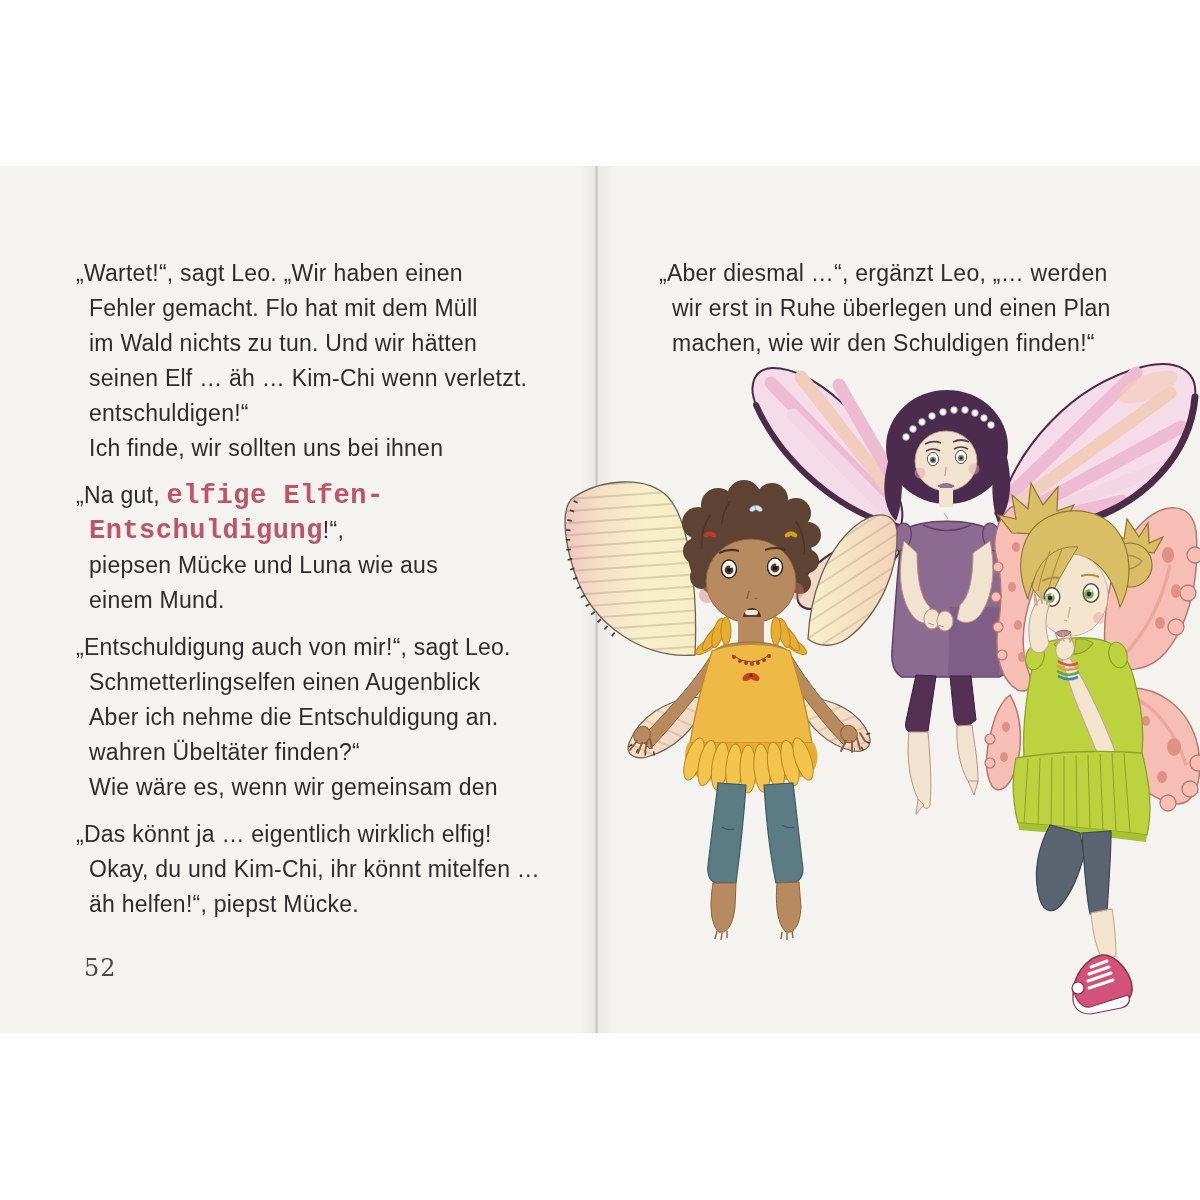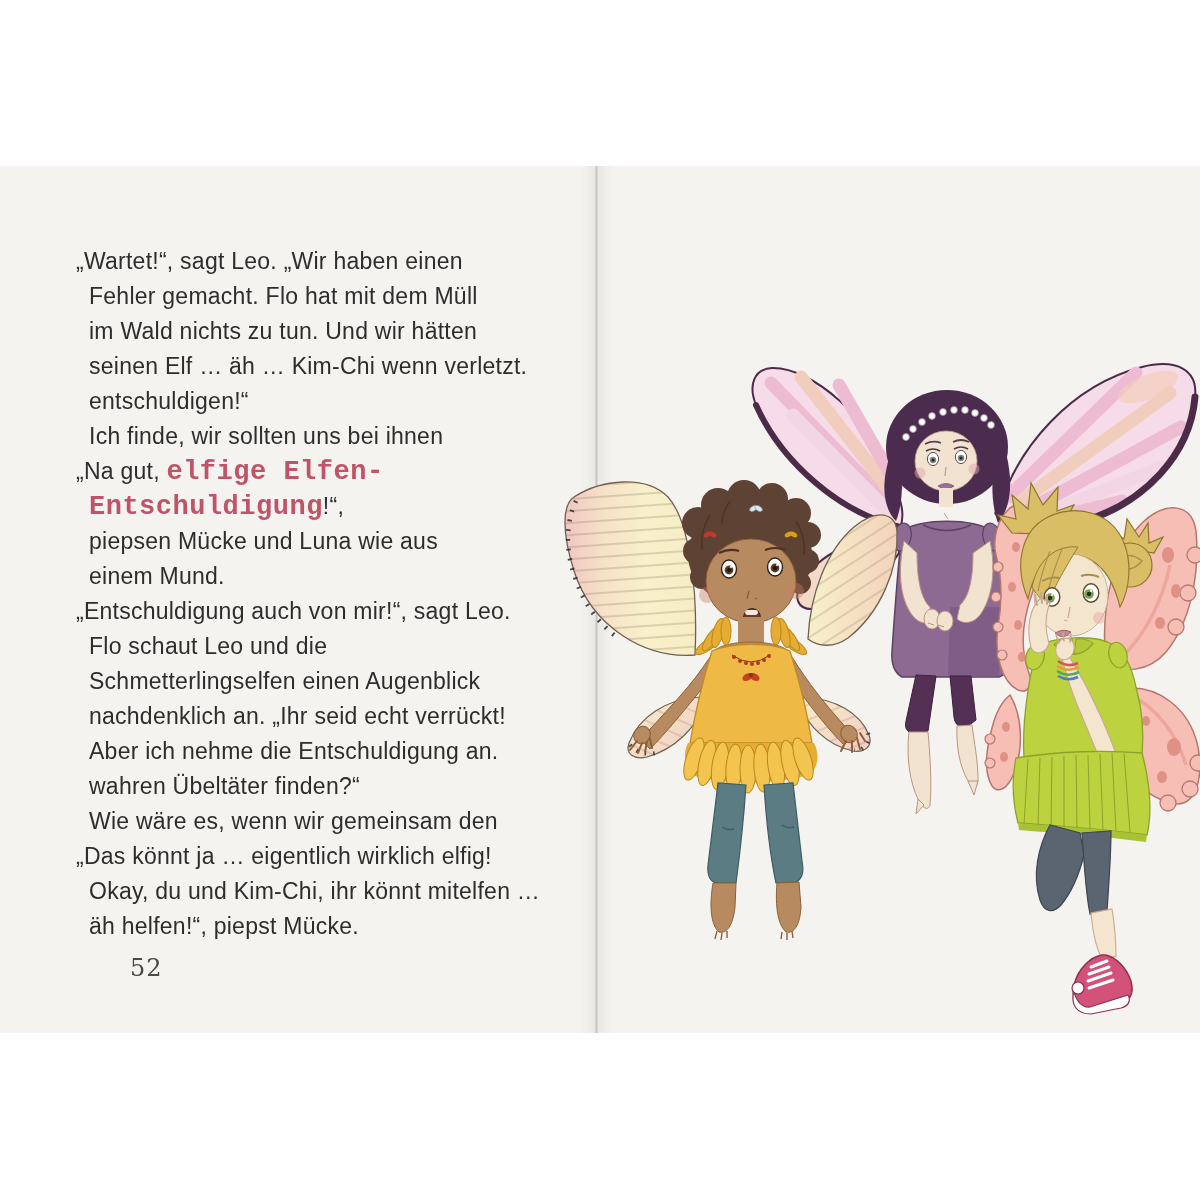--- a/index.html
+++ b/index.html
@@ -19,28 +19,28 @@
   .gutter-shade{
     position:absolute;left:580px;top:0;width:34px;height:867px;
     background:linear-gradient(90deg, rgba(0,0,0,0) 0%, rgba(0,0,0,0.045) 45%, rgba(0,0,0,0.045) 55%, rgba(0,0,0,0) 100%);
   }
   .textblock{
     position:absolute;color:#2d2d2d;font-size:23px;letter-spacing:0.25px;
   }
   #left-text{left:76px;top:78px;}
   #right-text{left:659px;top:78px;}
   .line{height:35px;line-height:35px;white-space:nowrap;padding-left:13px;}
-  .line.hang{padding-left:0;}
+  .line.hang{padding-left:0;margin-top:12px;}
   .accent{
     font-family:Liberation Mono, monospace;font-weight:bold;font-size:27px;
     color:#bf5468;letter-spacing:0.5px;
   }
   .pagenum{
     position:absolute;left:84px;top:788px;
-    font-family:"DejaVu Serif", serif;font-size:24px;color:#4a4a4a;letter-spacing:1px;margin-left:46px;
+    font-family:"DejaVu Serif", serif;font-size:24px;color:#4a4a4a;letter-spacing:1px;
   }
   .illustration{
     position:absolute;left:550px;top:189px;width:650px;height:680px;
   }
 </style>
 </head>
 <body>
 
 <div class="spread">
   <div class="gutter-shade"></div>
@@ -51,29 +51,32 @@
       <div class="line"><span class="body">Fehler gemacht. Flo hat mit dem Müll</span></div>
       <div class="line"><span class="body">im Wald nichts zu tun. Und wir hätten</span></div>
       <div class="line"><span class="body">seinen Elf … äh … Kim-Chi wenn verletzt.</span></div>
       <div class="line"><span class="body">entschuldigen!“</span></div>
       <div class="line"><span class="body">Ich finde, wir sollten uns bei ihnen</span></div>
       <div class="line hang"><span class="body">„Na gut, </span><span class="accent">elfige Elfen-</span></div>
       <div class="line"><span class="accent">Entschuldigung</span><span class="body">!“,</span></div>
       <div class="line"><span class="body">piepsen Mücke und Luna wie aus</span></div>
       <div class="line"><span class="body">einem Mund.</span></div>
       <div class="line hang"><span class="body">„Entschuldigung auch von mir!“, sagt Leo.</span></div>
-      <div class="line"><span class="body">Flo schaut Leo und die</span></div>
       <div class="line"><span class="body">Schmetterlingselfen einen Augenblick</span></div>
-      <div class="line"><span class="body">nachdenklich an. „Ihr seid echt verrückt!</span></div>
       <div class="line"><span class="body">Aber ich nehme die Entschuldigung an.</span></div>
       <div class="line"><span class="body">wahren Übeltäter finden?“</span></div>
       <div class="line"><span class="body">Wie wäre es, wenn wir gemeinsam den</span></div>
       <div class="line hang"><span class="body">„Das könnt ja … eigentlich wirklich elfig!</span></div>
       <div class="line"><span class="body">Okay, du und Kim-Chi, ihr könnt mitelfen …</span></div>
       <div class="line"><span class="body">äh helfen!“, piepst Mücke.</span></div>
+    </div>
+  <div id="right-text" class="textblock">
+      <div class="line hang"><span class="body">„Aber diesmal …“, ergänzt Leo, „… werden</span></div>
+      <div class="line"><span class="body">wir erst in Ruhe überlegen und einen Plan</span></div>
+      <div class="line"><span class="body">machen, wie wir den Schuldigen finden!“</span></div>
     </div>
 
   <div class="pagenum">52</div>
 
   <svg class="illustration" viewBox="0 0 650 680">
     <defs>
       <linearGradient id="gCreamL" x1="0" y1="0" x2="1" y2="0">
         <stop offset="0" stop-color="#f1c6c2"></stop>
           <stop offset="0.3" stop-color="#f6e2c8"></stop>
         <stop offset="0.62" stop-color="#f8f0cb"></stop>

